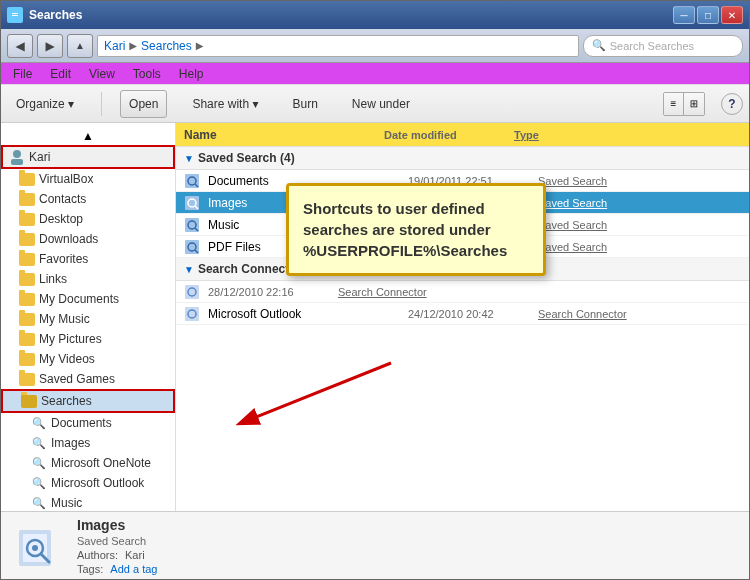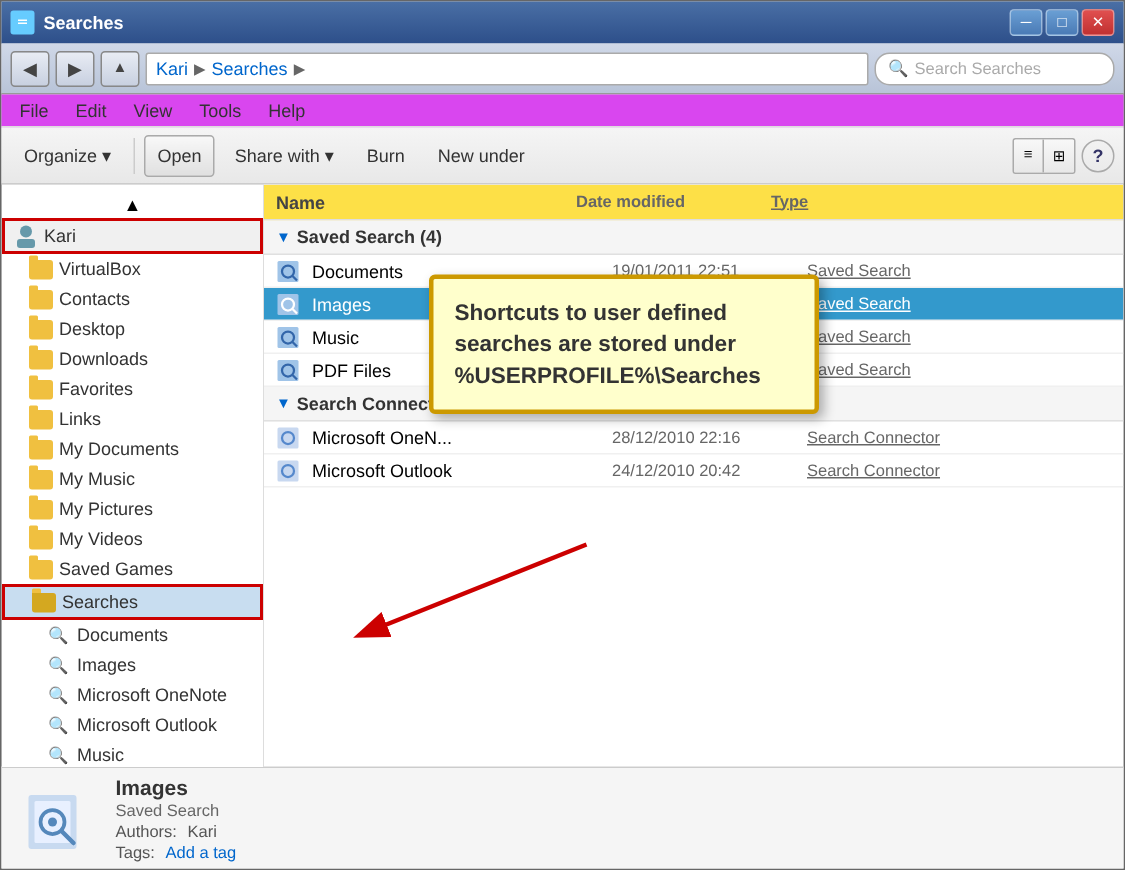--- a/index.html
+++ b/index.html
@@ -22,21 +22,21 @@
     .address-path { flex: 1; height: 22px; border: 1px solid #aaa; background: white; display: flex; align-items: center; padding: 0 6px; font-size: 12px; border-radius: 2px; gap: 4px; }
     .path-part { color: #0066cc; font-size: 12px; }
     .path-sep { color: #666; font-size: 10px; }
     .search-box { width: 160px; height: 22px; border: 1px solid #aaa; border-radius: 10px; background: white; display: flex; align-items: center; padding: 0 8px; gap: 4px; font-size: 11px; color: #999; }
 
     
     .menu-bar { background: #d946ef; height: 22px; display: flex; align-items: center; padding: 0 4px; border-bottom: 1px solid #ddd; gap: 2px; }
     .menu-item { padding: 2px 8px; color: #333; cursor: pointer; font-size: 12px; border-radius: 2px; }
 
     
-    .toolbar { background: linear-gradient(to bottom, #f5f5f5, #e8e8e8); height: 38px; display: flex; align-items: center; padding: 0 6px; gap: 4px; border-bottom: 1px solid #ccc; }
+    .toolbar { background: linear-gradient(to bottom, #f5f5f5, #e8e8e8); height: 38px; display: flex; align-items: center; padding: 0 6px; gap: 16px; border-bottom: 1px solid #ccc; }
     .tool-btn { height: 28px; padding: 0 8px; border: 1px solid transparent; border-radius: 3px; background: transparent; cursor: pointer; display: flex; align-items: center; gap: 4px; font-size: 12px; color: #333; }
     .tool-btn-primary { border: 1px solid #aaa; background: linear-gradient(to bottom, #f8f8f8, #e0e0e0); }
     .tool-sep { width: 1px; height: 24px; background: #ccc; margin: 0 2px; }
     .tool-spacer { flex: 1; }
     .view-btns { display: flex; border: 1px solid #aaa; border-radius: 2px; overflow: hidden; }
     .view-btn { width: 20px; height: 22px; background: linear-gradient(to bottom, #f8f8f8, #e8e8e8); border-right: 1px solid #aaa; cursor: pointer; display: flex; align-items: center; justify-content: center; font-size: 10px; }
     .view-btn:last-child { border-right: none; }
 
     
     .main-content { display: flex; flex: 1; overflow: hidden; }
@@ -345,21 +345,20 @@
         <span>Search Connector (2)</span>
       </div>
 
       <div class="file-row">
         <div class="file-icon">
           <svg width="16" height="16">
               <rect x="1" y="1" width="14" height="14" rx="1" fill="#c8d8f0"></rect>
               <circle cx="8" cy="8" r="4" fill="none" stroke="#5588cc" stroke-width="1.5"></circle>
             </svg>
         </div>
-        <div class="col-name">Microsoft OneN...</div>
         <div class="col-date">28/12/2010 22:16</div>
         <div class="col-type">Search Connector</div>
       </div>
 
       <div class="file-row">
         <div class="file-icon">
           <svg width="16" height="16">
               <rect x="1" y="1" width="14" height="14" rx="1" fill="#c8d8f0"></rect>
               <circle cx="8" cy="8" r="4" fill="none" stroke="#5588cc" stroke-width="1.5"></circle>
             </svg>

